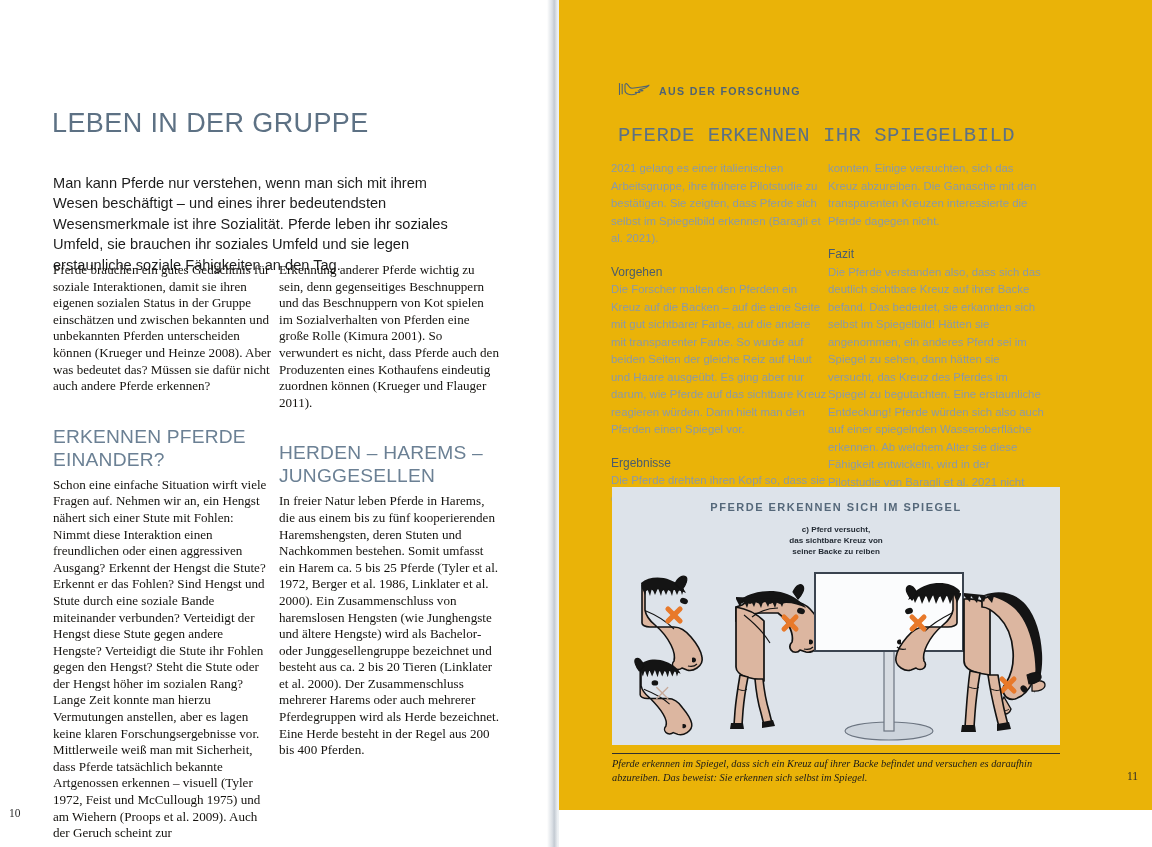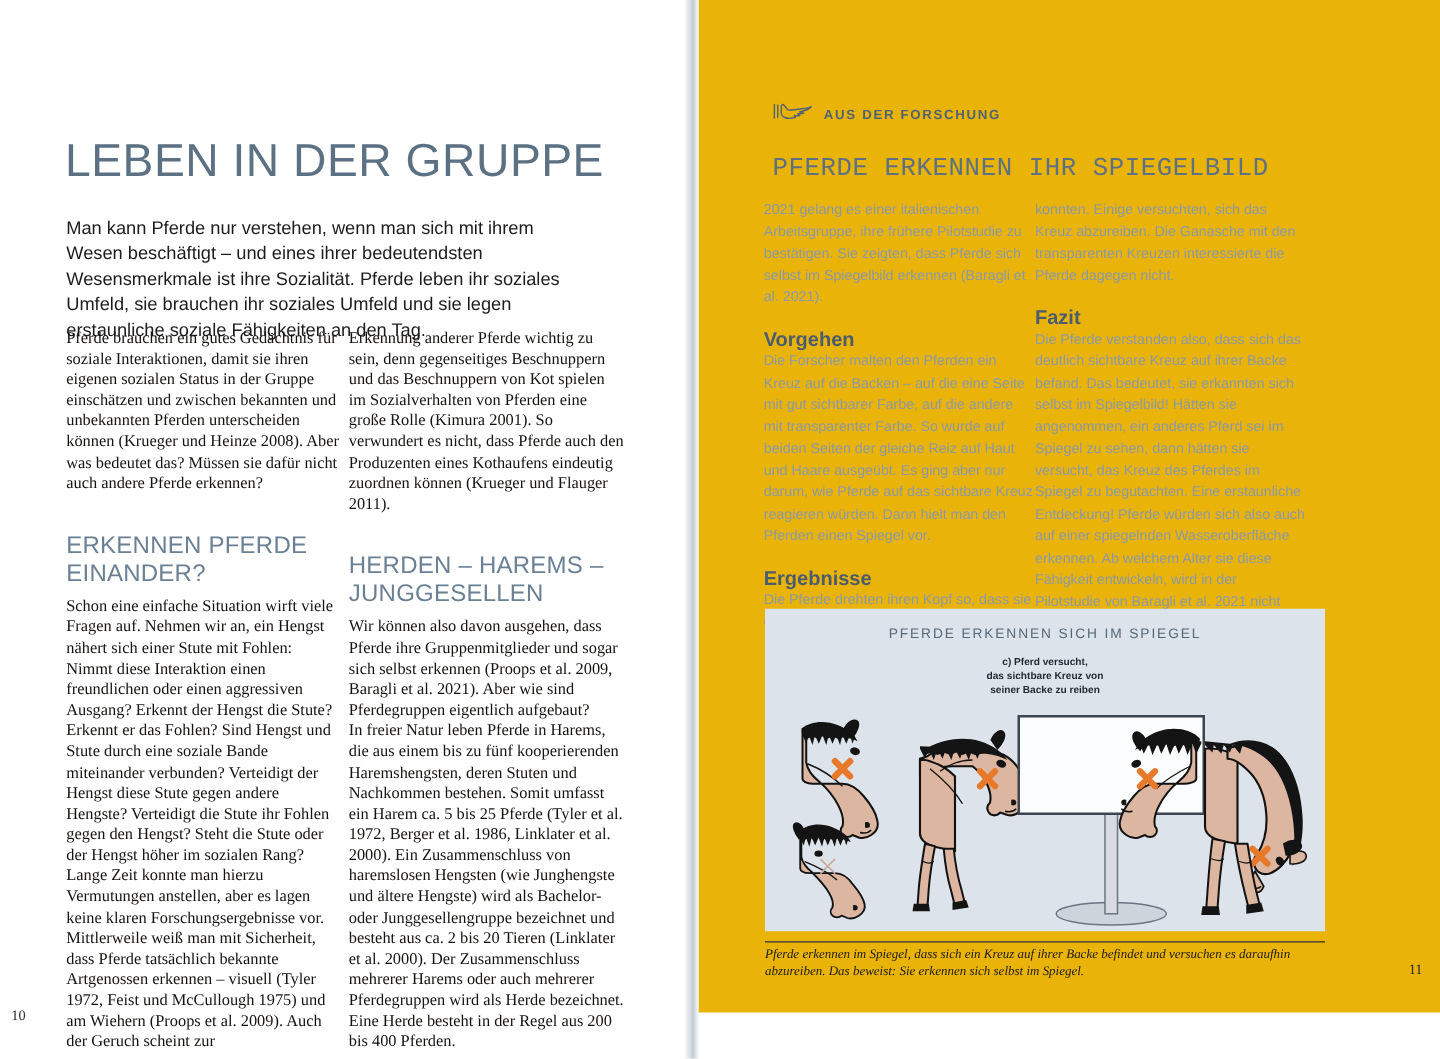--- a/index.html
+++ b/index.html
@@ -28,21 +28,21 @@
   .page-right {
     width: 593px; height: 810px; flex: 0 0 593px;
     background: #eab308;
     position: relative;
   }
 
   h1.chapter-title {
     position: absolute;
     left: 52px; top: 108px;
     margin: 0;
-    font-size: 37px;
+    font-size: 27px;
     font-weight: 400;
     letter-spacing: 0.4px;
     color: #5d7184;
     font-family: "Liberation Sans", sans-serif;
   }
 
   .intro {
     position: absolute;
     left: 53px; top: 158px;
     width: 415px;
@@ -128,41 +128,41 @@
 
   .r-text {
     font-family: "Liberation Sans", sans-serif;
     font-size: 11.4px;
     line-height: 17.5px;
     color: #8b99a6;
     margin: 0;
   }
   .r-head {
     font-family: "Liberation Sans", sans-serif;
-    font-size: 16px;
+    font-size: 12px;
     line-height: 17.5px;
-    font-weight: bold;
+    font-weight: normal;
     color: #4a5c6d;
     margin: 0;
   }
   .r-block-gap { height: 16px; }
 
   
   .figure-box {
     position: absolute;
     left: 612px; top: 487px;
     width: 448px; height: 258px;
     background: #dde3ea;
   }
   .fig-title {
     text-align: center;
     margin: 0;
     padding-top: 14px;
     font-size: 11px;
-    font-weight: normal;
+    font-weight: bold;
     letter-spacing: 1.5px;
     color: #55687a;
     font-family: "Liberation Sans", sans-serif;
   }
   .fig-captions {
     display: flex;
     margin-top: 11px;
     padding: 0 6px;
   }
   .fig-cap {
@@ -212,21 +212,20 @@
         <div class="sec-gap"></div>
         <h2 class="sec-title">ERKENNEN PFERDE EINANDER?</h2>
         <p class="body-serif">Schon eine einfache Situation wirft viele Fragen auf. Nehmen wir an, ein Hengst nähert sich einer Stute mit Fohlen: Nimmt diese Interaktion einen freundlichen oder einen aggressiven Ausgang? Erkennt der Hengst die Stute? Erkennt er das Fohlen? Sind Hengst und Stute durch eine soziale Bande miteinander verbunden? Verteidigt der Hengst diese Stute gegen andere Hengste? Verteidigt die Stute ihr Fohlen gegen den Hengst? Steht die Stute oder der Hengst höher im sozialen Rang? Lange Zeit konnte man hierzu Vermutungen anstellen, aber es lagen keine klaren Forschungsergebnisse vor.</p>
         <p class="body-serif">Mittlerweile weiß man mit Sicherheit, dass Pferde tatsächlich bekannte Artgenossen erkennen – visuell (Tyler 1972, Feist und McCullough 1975) und am Wiehern (Proops et al. 2009). Auch der Geruch scheint zur</p>
       </div>
 
       <div class="col">
         <p class="body-serif">Erkennung anderer Pferde wichtig zu sein, denn gegenseitiges Beschnuppern und das Beschnuppern von Kot spielen im Sozialverhalten von Pferden eine große Rolle (Kimura 2001). So verwundert es nicht, dass Pferde auch den Produzenten eines Kothaufens eindeutig zuordnen können (Krueger und Flauger 2011).</p>
         <div class="sec-gap"></div>
         <h2 class="sec-title">HERDEN – HAREMS – JUNGGESELLEN</h2>
-        <p class="body-serif">Wir können also davon ausgehen, dass Pferde ihre Gruppenmitglieder und sogar sich selbst erkennen (Proops et al. 2009, Baragli et al. 2021). Aber wie sind Pferdegruppen eigentlich aufgebaut?</p>
         <p class="body-serif">In freier Natur leben Pferde in Harems, die aus einem bis zu fünf kooperierenden Haremshengsten, deren Stuten und Nachkommen bestehen. Somit umfasst ein Harem ca. 5 bis 25 Pferde (Tyler et al. 1972, Berger et al. 1986, Linklater et al. 2000). Ein Zusammenschluss von haremslosen Hengsten (wie Junghengste und ältere Hengste) wird als Bachelor- oder Junggesellengruppe bezeichnet und besteht aus ca. 2 bis 20 Tieren (Linklater et al. 2000). Der Zusammenschluss mehrerer Harems oder auch mehrerer Pferdegruppen wird als Herde bezeichnet. Eine Herde besteht in der Regel aus 200 bis 400 Pferden.</p>
       </div>
 
     </div>
 
     <div class="folio folio-left">10</div>
   </div>
 
   <div class="gutter"></div>
 

